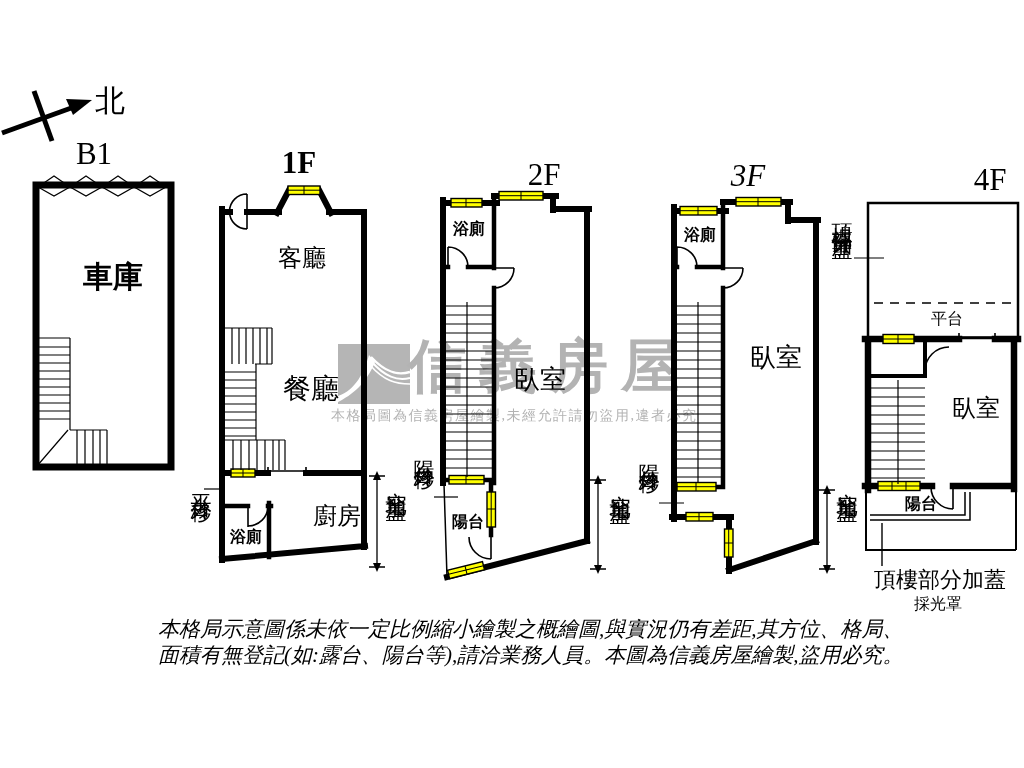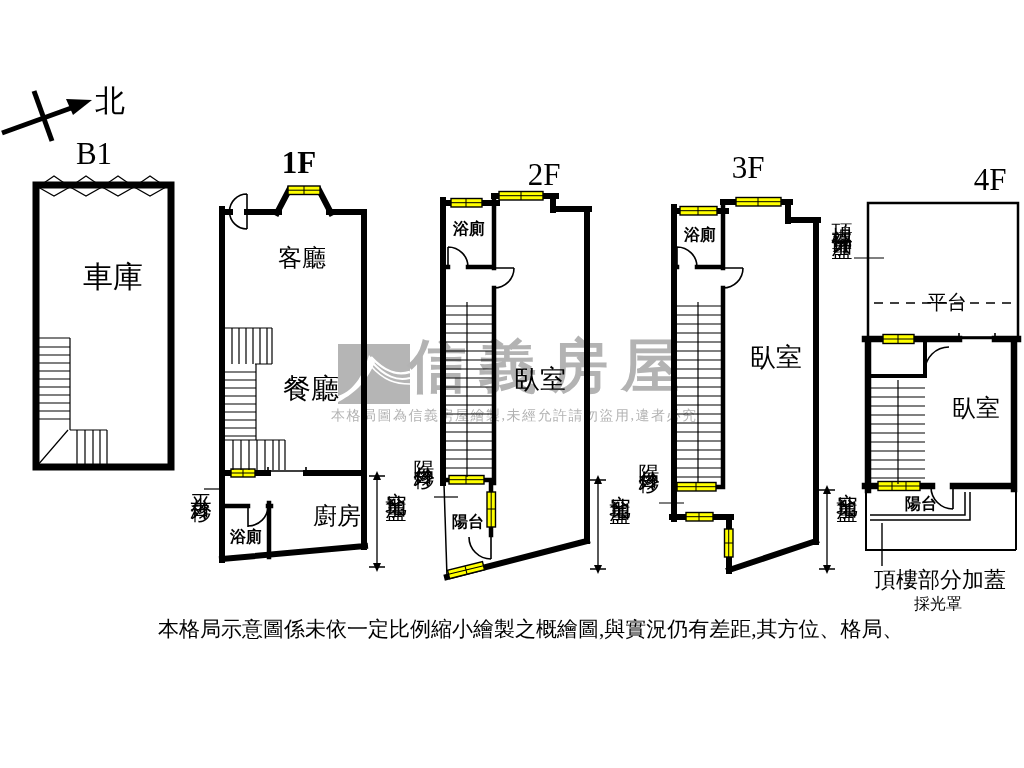--- a/index.html
+++ b/index.html
@@ -171,48 +171,49 @@
         <path d="M870,515H965V492 M870,520H970V492"></path>
       </g>
       <path stroke="#000" stroke-width="2" fill="none" d="M866,490V551 M866,550H1016 M1016,488V550"></path>
       <path stroke="#000" stroke-width="1.4" d="M882,523V566"></path>
     </g>
   </svg>
 
   <div class="lbl" style="left:110px;top:101px;font-size:30px;">北</div>
 
   <div class="lbl title" style="left:94px;top:154px;font-family:Liberation Serif, serif;">B1</div>
-  <div class="lbl" style="left:113px;top:277px;font-size:30px;">車庫</div>
+  <div class="lbl" style="left:113px;top:277px;font-size:30px;font-weight:bold;">車庫</div>
 
   <div class="lbl title" style="left:299px;top:163px;font-weight:bold;">1F</div>
   <div class="lbl" style="left:302px;top:258px;font-size:24px;">客廳</div>
   <div class="lbl" style="left:311px;top:389px;font-size:28px;">餐廳</div>
   <div class="lbl" style="left:317px;top:516px;font-size:24px;margin-left:20px;">廚房</div>
   <div class="lbl" style="left:246px;top:537px;font-size:16px;font-weight:700;">浴廁</div>
   <div class="vlbl" style="left:201px;top:477px;">平台外移</div>
   <div class="vlbl" style="left:396px;top:475px;">空地加蓋</div>
 
   <div class="lbl title" style="left:544px;top:166px;margin-top:9px;">2F</div>
   <div class="lbl" style="left:469px;top:229px;font-size:16px;font-weight:700;">浴廁</div>
   <div class="lbl" style="left:540px;top:379px;font-size:26px;">臥室</div>
   <div class="lbl" style="left:468px;top:522px;font-size:16px;font-weight:700;">陽台</div>
   <div class="vlbl" style="left:424px;top:444px;">陽台外移</div>
   <div class="vlbl" style="left:620px;top:478px;">空地加蓋</div>
 
-  <div class="lbl title" style="left:748px;top:168px;">3F</div>
+  <div class="lbl title" style="left:748px;top:176px;font-style:italic;">3F</div>
   <div class="lbl" style="left:700px;top:235px;font-size:16px;font-weight:700;">浴廁</div>
   <div class="lbl" style="left:776px;top:357px;font-size:26px;">臥室</div>
   <div class="vlbl" style="left:649px;top:448px;">陽台外移</div>
   <div class="vlbl" style="left:842px;top:207px;">頂樓部分加蓋</div>
   <div class="vlbl" style="left:847px;top:476px;">空地加蓋</div>
 
   <div class="lbl title" style="left:947px;top:180px;margin-left:43px;">4F</div>
-  <div class="lbl" style="left:947px;top:302px;font-size:20px;">平台</div>
+  <div class="lbl" style="left:947px;top:319px;font-size:16px;">平台</div>
   <div class="lbl" style="left:976px;top:408px;font-size:24px;">臥室</div>
   <div class="lbl" style="left:921px;top:504px;font-size:16px;font-weight:700;">陽台</div>
   <div class="lbl" style="left:940px;top:580px;font-size:22px;">頂樓部分加蓋</div>
   <div class="lbl" style="left:938px;top:604px;font-size:16px;">採光罩</div>
 
-  <div class="disclaimer" style="left:158px;top:617px;">
+  <div class="disclaimer" style="left:158px;top:617px;font-style:italic;">
     <div>本格局示意圖係未依一定比例縮小繪製之概繪圖,與實況仍有差距,其方位、格局、</div>
+    <div>面積有無登記(如:露台、陽台等),請洽業務人員。本圖為信義房屋繪製,盜用必究。</div>
   </div>
 
 </div>
 
 </body></html>

